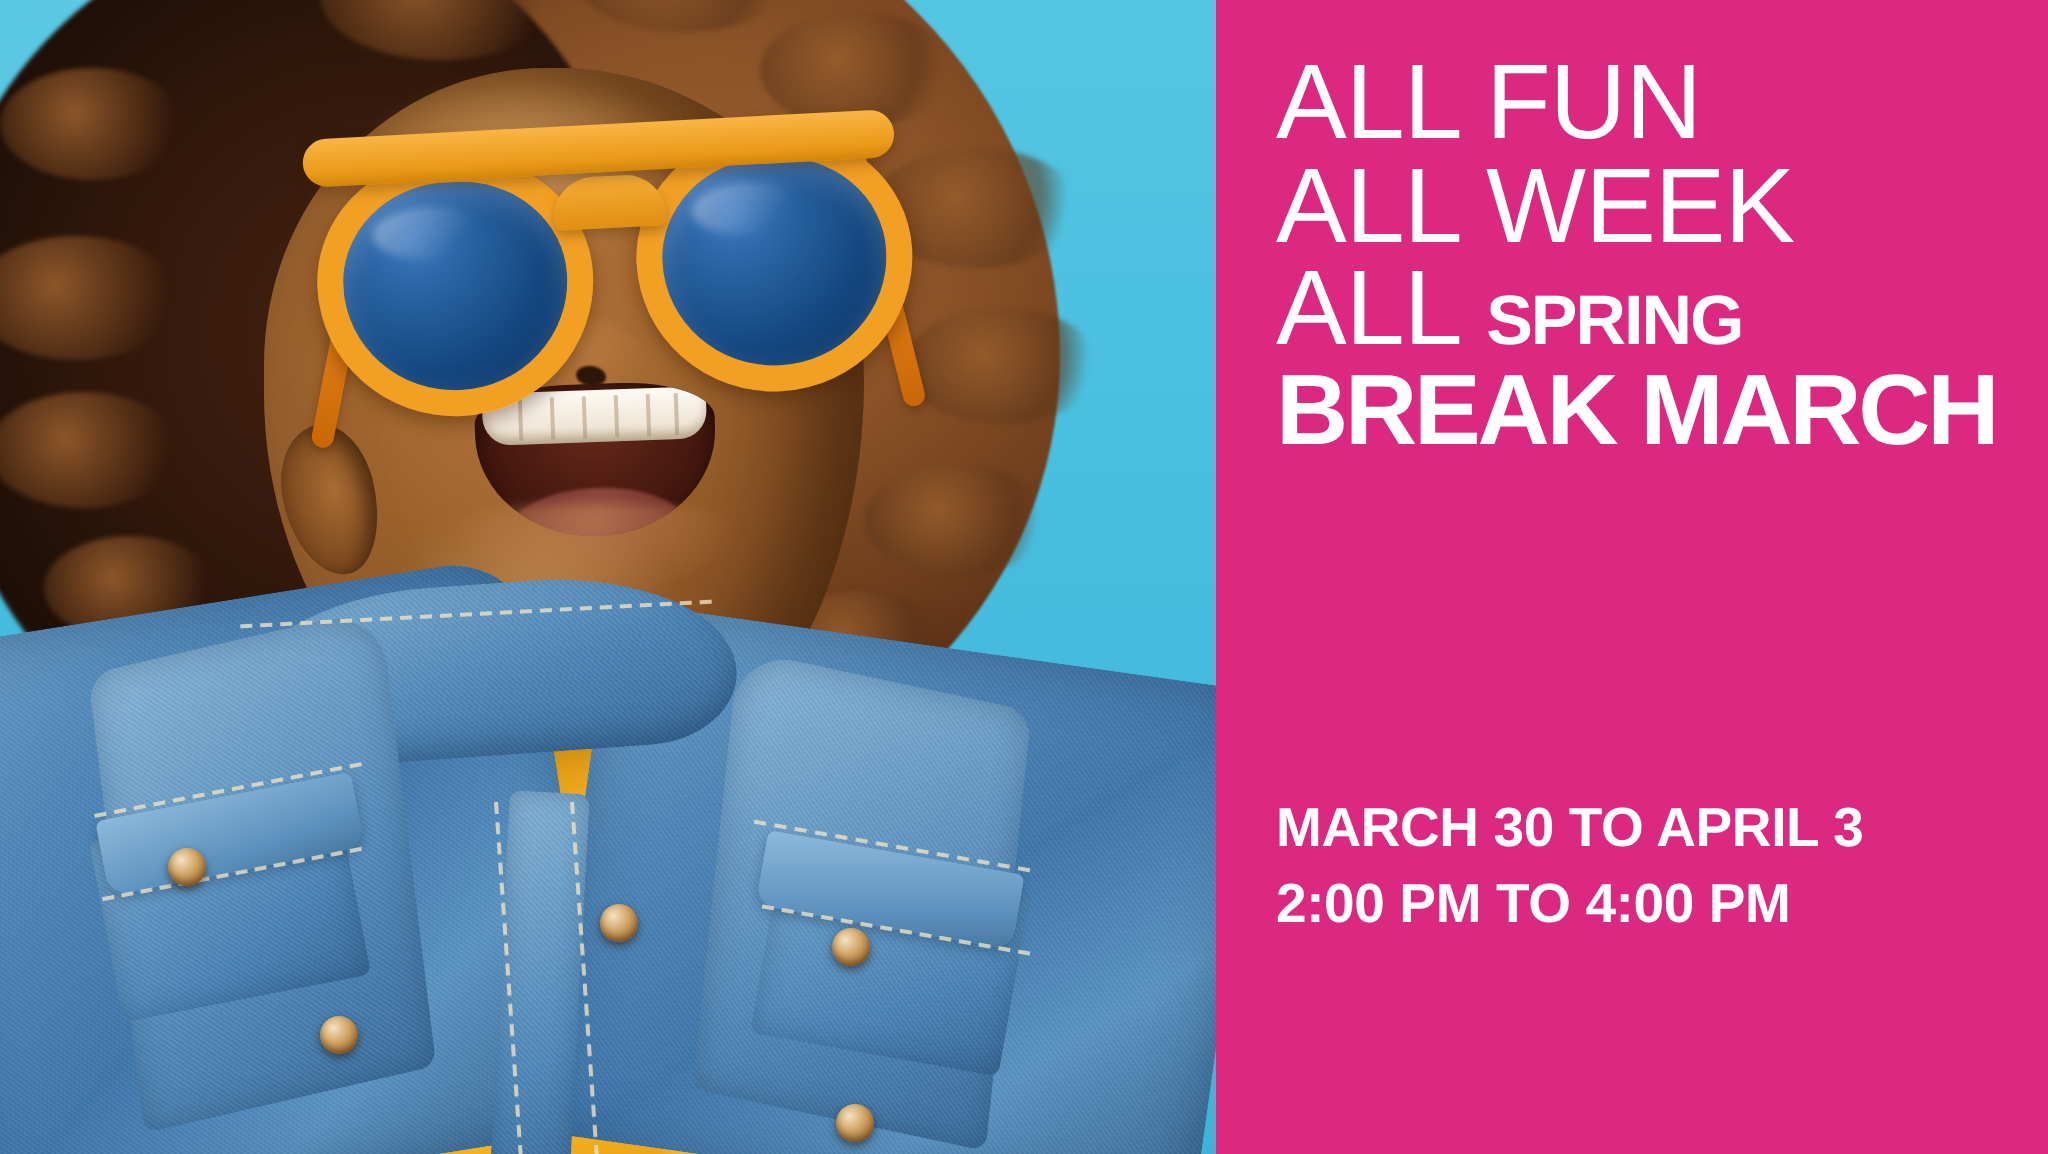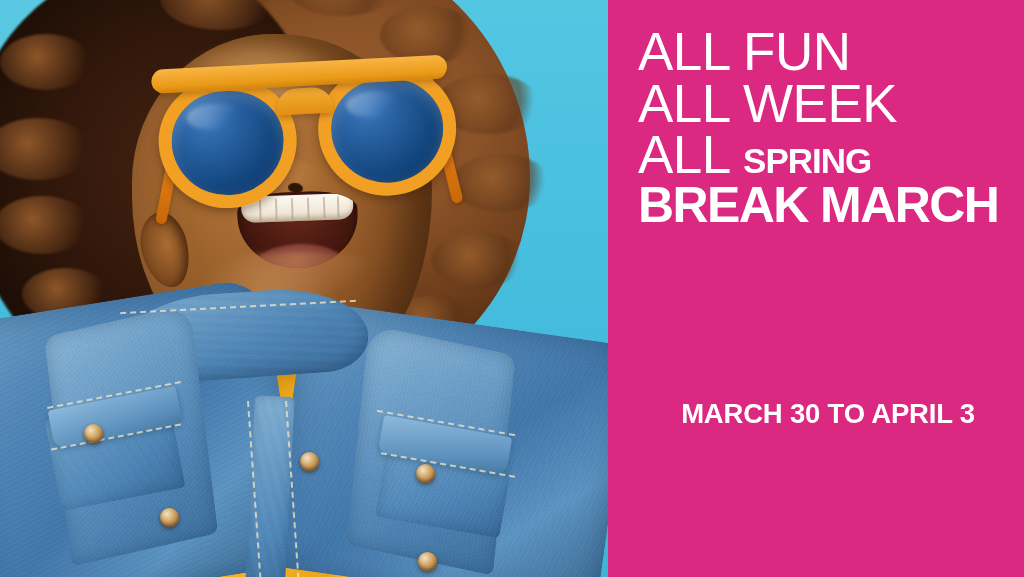--- a/index.html
+++ b/index.html
@@ -357,21 +357,21 @@
     position: absolute;
     left: 30px;
     top: 395px;
     width: 380px;
     color: #ffffff;
     font-weight: 800;
     font-size: 27.5px;
     line-height: 1.38;
     letter-spacing: -0.2px;
   }
-  .dt-line { display: block; white-space: nowrap; text-align: center; }
+  .dt-line { display: block; white-space: nowrap; }
 </style>
 </head>
 <body>
 
 <div id="poster">
 
   <div class="photo-pane">
 
     <div class="sky-glow"></div>
 
@@ -463,16 +463,17 @@
 
     <div class="headline">
       <span class="hl-line hl-light">ALL FUN</span>
       <span class="hl-line hl-light">ALL WEEK</span>
       <span class="hl-line"><span class="hl-light">ALL </span><span class="hl-bold">SPRING</span></span>
       <span class="hl-line hl-bold fit-wide">BREAK MARCH</span>
     </div>
 
     <div class="datetime">
       <span class="dt-line">MARCH 30 TO APRIL 3</span>
+      <span class="dt-line">2:00 PM TO 4:00 PM</span>
     </div>
 
   </div>
 </div>
 
 </body></html>

